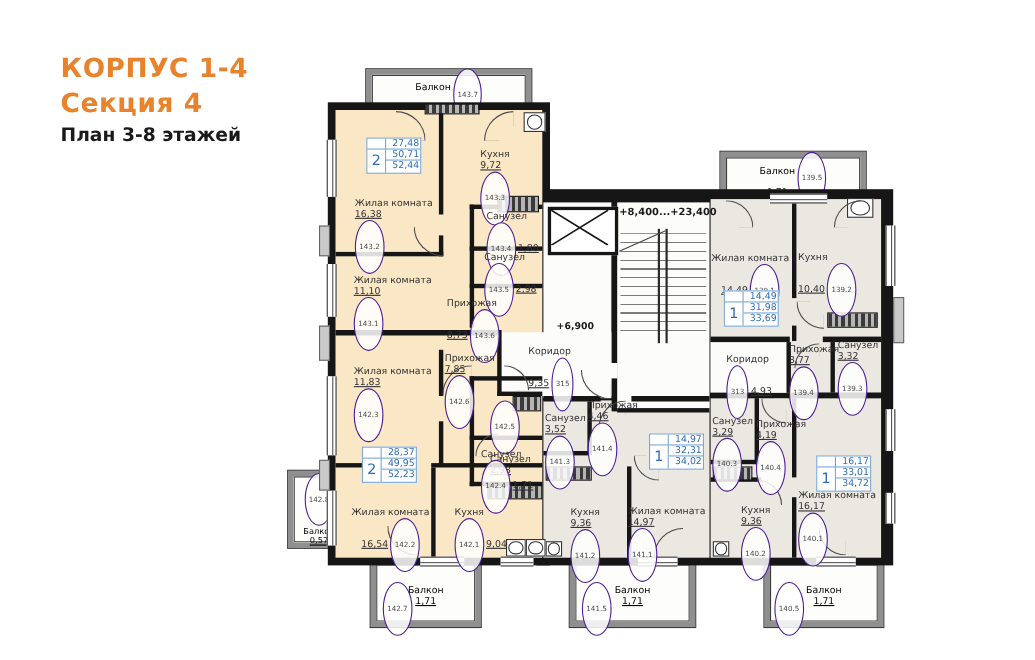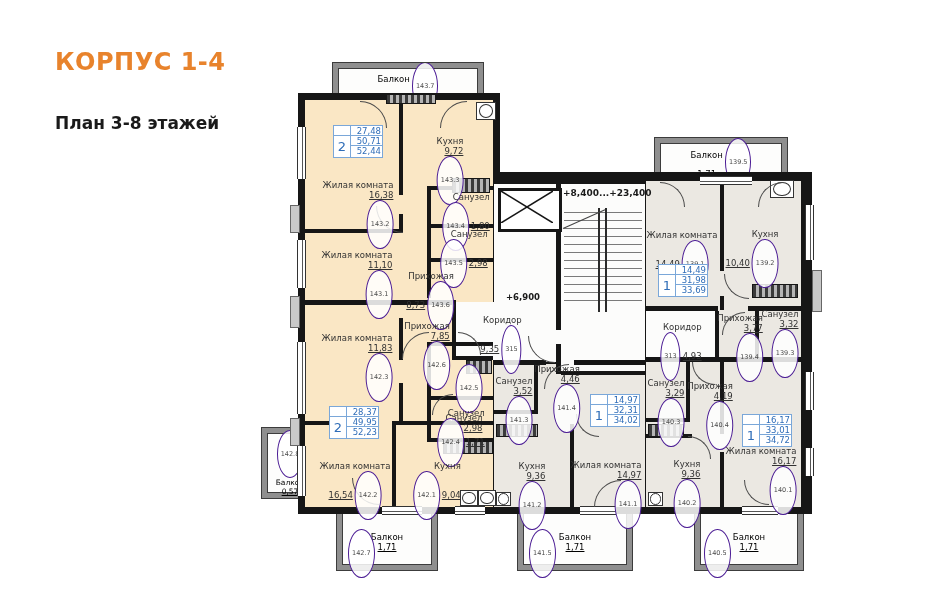--- a/index.html
+++ b/index.html
@@ -25,39 +25,40 @@
   .win-h{position:absolute;height:7px;background:#fff;border-top:1px solid #333;border-bottom:1px solid #333;}
   .win-h i{position:absolute;top:50%;left:0;right:0;height:1px;background:#555;}
   .door{position:absolute;border:1px solid #4a4a4a;border-right:none;border-top:none;border-bottom-left-radius:100%;}
   
   .treads{position:absolute;background:repeating-linear-gradient(to bottom,#7a7a7a 0 1px,transparent 1px 8px);}
   .rail{position:absolute;width:2px;background:#2a2a2a;}
   .diag{position:absolute;height:1px;background:#444;transform:rotate(-24deg);transform-origin:left center;}
   .lvl{position:absolute;color:#1a1a1a;font-size:9px;font-weight:bold;white-space:nowrap;}
   .lvl2{position:absolute;color:#1a1a1a;font-size:8.5px;font-weight:bold;white-space:nowrap;}
   
-  .room{position:absolute;transform:translateX(-50%);text-align:right;color:#323232;line-height:1.2;white-space:nowrap;z-index:30;}
+  .room{position:absolute;transform:translateX(-50%);text-align:left;color:#323232;line-height:1.2;white-space:nowrap;z-index:30;}
   .rn{font-size:8.5px;}
   .ra{font-size:8.5px;text-decoration:underline;}
   .tag{display:inline-block;border:1px solid #4c1d95;border-radius:50%;padding:20px 3px;font-size:6.5px;color:#4a4a4a;background:rgba(255,255,255,.85);line-height:1;}
   .rrow{display:flex;align-items:center;justify-content:center;gap:2px;}
   
   .apt{position:absolute;display:grid;grid-template-columns:17px 31px;grid-template-rows:10px 10px 11px;background:#fff;border:1.5px solid #7aa7d9;color:#2f6db8;font-size:8.5px;z-index:31;}
   .apt .cEmpty{grid-column:1;grid-row:1;border-right:1px solid #7aa7d9;border-bottom:1px solid #7aa7d9;}
   .apt .cNum{grid-column:1;grid-row:2/4;display:flex;align-items:center;justify-content:center;font-size:13px;border-right:1px solid #7aa7d9;}
   .apt .v{grid-column:2;text-align:right;padding-right:1px;border-bottom:1px solid #7aa7d9;line-height:10px;}
   .apt .v3{border-bottom:none;}
   .x-shaft{position:absolute;border:3px solid #161616;background:#fff;z-index:12;}
 </style>
 </head>
 <body>
 
 <div id="plan">
 
   <div class="t1" style="top:48px">КОРПУС 1-4</div>
+  <div class="t2" style="top:80px">Секция 4</div>
   <div class="t3" style="top:113px">План 3-8 этажей</div>
 
   <div class="bal" style="left:333px;top:63px;width:140px;height:38px">
     <div class="rrow" style="margin-top:-2px">
       <span style="text-align:center"><span class="rn">Балкон</span><br>
       <span class="ra">1,73</span></span>
       <span class="tag">143.7</span>
     </div>
   </div>
   <div class="bal" style="left:655px;top:138px;width:122px;height:40px">

